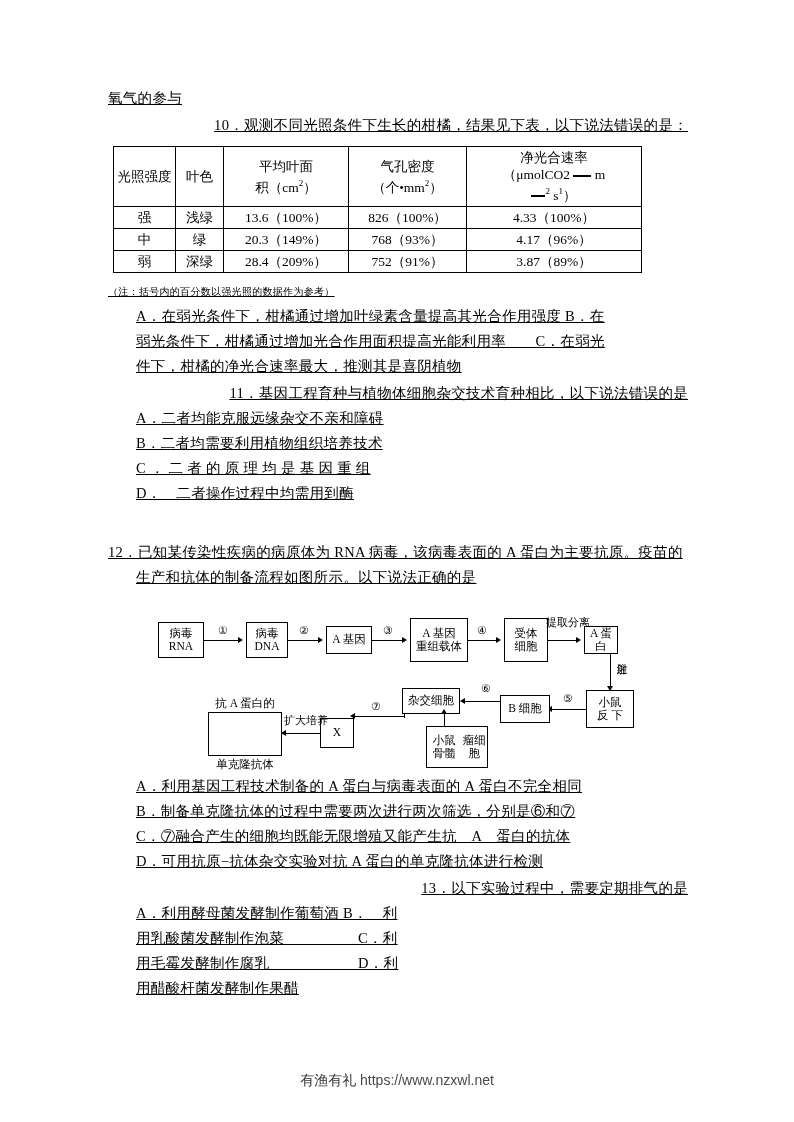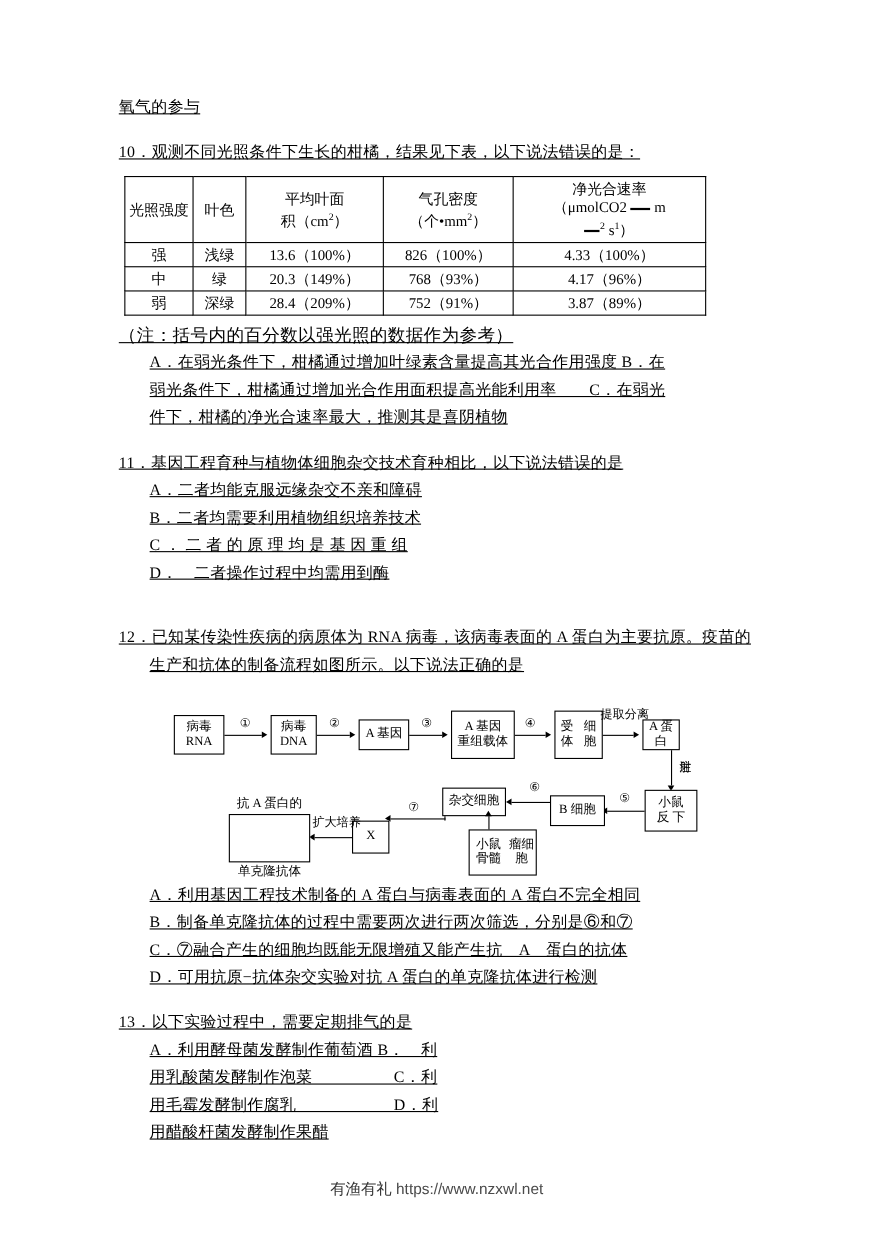--- a/index.html
+++ b/index.html
@@ -27,21 +27,21 @@
     left: 108px;
     top: 86px;
     width: 580px;
   }
   .line {
     font-size: 14.5px;
     line-height: 25px;
     letter-spacing: 0.3px;
     text-decoration: underline;
   }
-  .q { margin-top: 16px; }
+  .q { margin-top: 2px; text-align: right; }
   .hang { padding-left: 24px; text-indent: -24px; }
   .hang-opt { padding-left: 28px; text-indent: 0; }
 
   
   table.data {
     border-collapse: collapse;
     margin-top: 8px;
     margin-left: 5px;
     width: 528px;
     font-size: 13.5px;
@@ -55,21 +55,21 @@
     font-weight: normal;
     line-height: 17px;
   }
   .col1 { width: 62px; }
   .col2 { width: 48px; }
   .col3 { width: 125px; }
   .col4 { width: 118px; }
   .col5 { width: 175px; }
   sup { font-size: 9px; vertical-align: super; }
 
-  .note { margin-top: 6px; font-size: 16px; }
+  .note { margin-top: 6px; font-size: 10px; }
 
   
   .diagram {
     position: relative;
     width: 580px;
     height: 178px;
     margin-top: 6px;
     font-size: 11.5px;
     line-height: 13px;
   }
@@ -257,21 +257,21 @@
 
       <div class="box" style="left:302px; top:22px; width:58px; height:44px; flex-direction:column;">
         <span>A 基因</span>
         <span>重组载体</span>
       </div>
 
       <div class="ln hln" style="left:360px; top:44px; width:28px;"></div>
       <div class="arr-r" style="left:388px; top:41px;"></div>
       <div class="lbl" style="left:362px; top:28px; width:24px;">④</div>
 
-      <div class="box" style="left:396px; top:22px; width:44px; height:44px; flex-direction:row;">
+      <div class="box" style="left:396px; top:22px; width:44px; height:44px; flex-direction:column;">
         <span>受体</span>
         <span>细胞</span>
       </div>
 
       <div class="ln hln" style="left:440px; top:44px; width:28px;"></div>
       <div class="arr-r" style="left:468px; top:41px;"></div>
       <div class="lbl" style="left:438px; top:20px; width:34px; line-height:12px;">
         <span>提取分离</span>
       </div>
 

